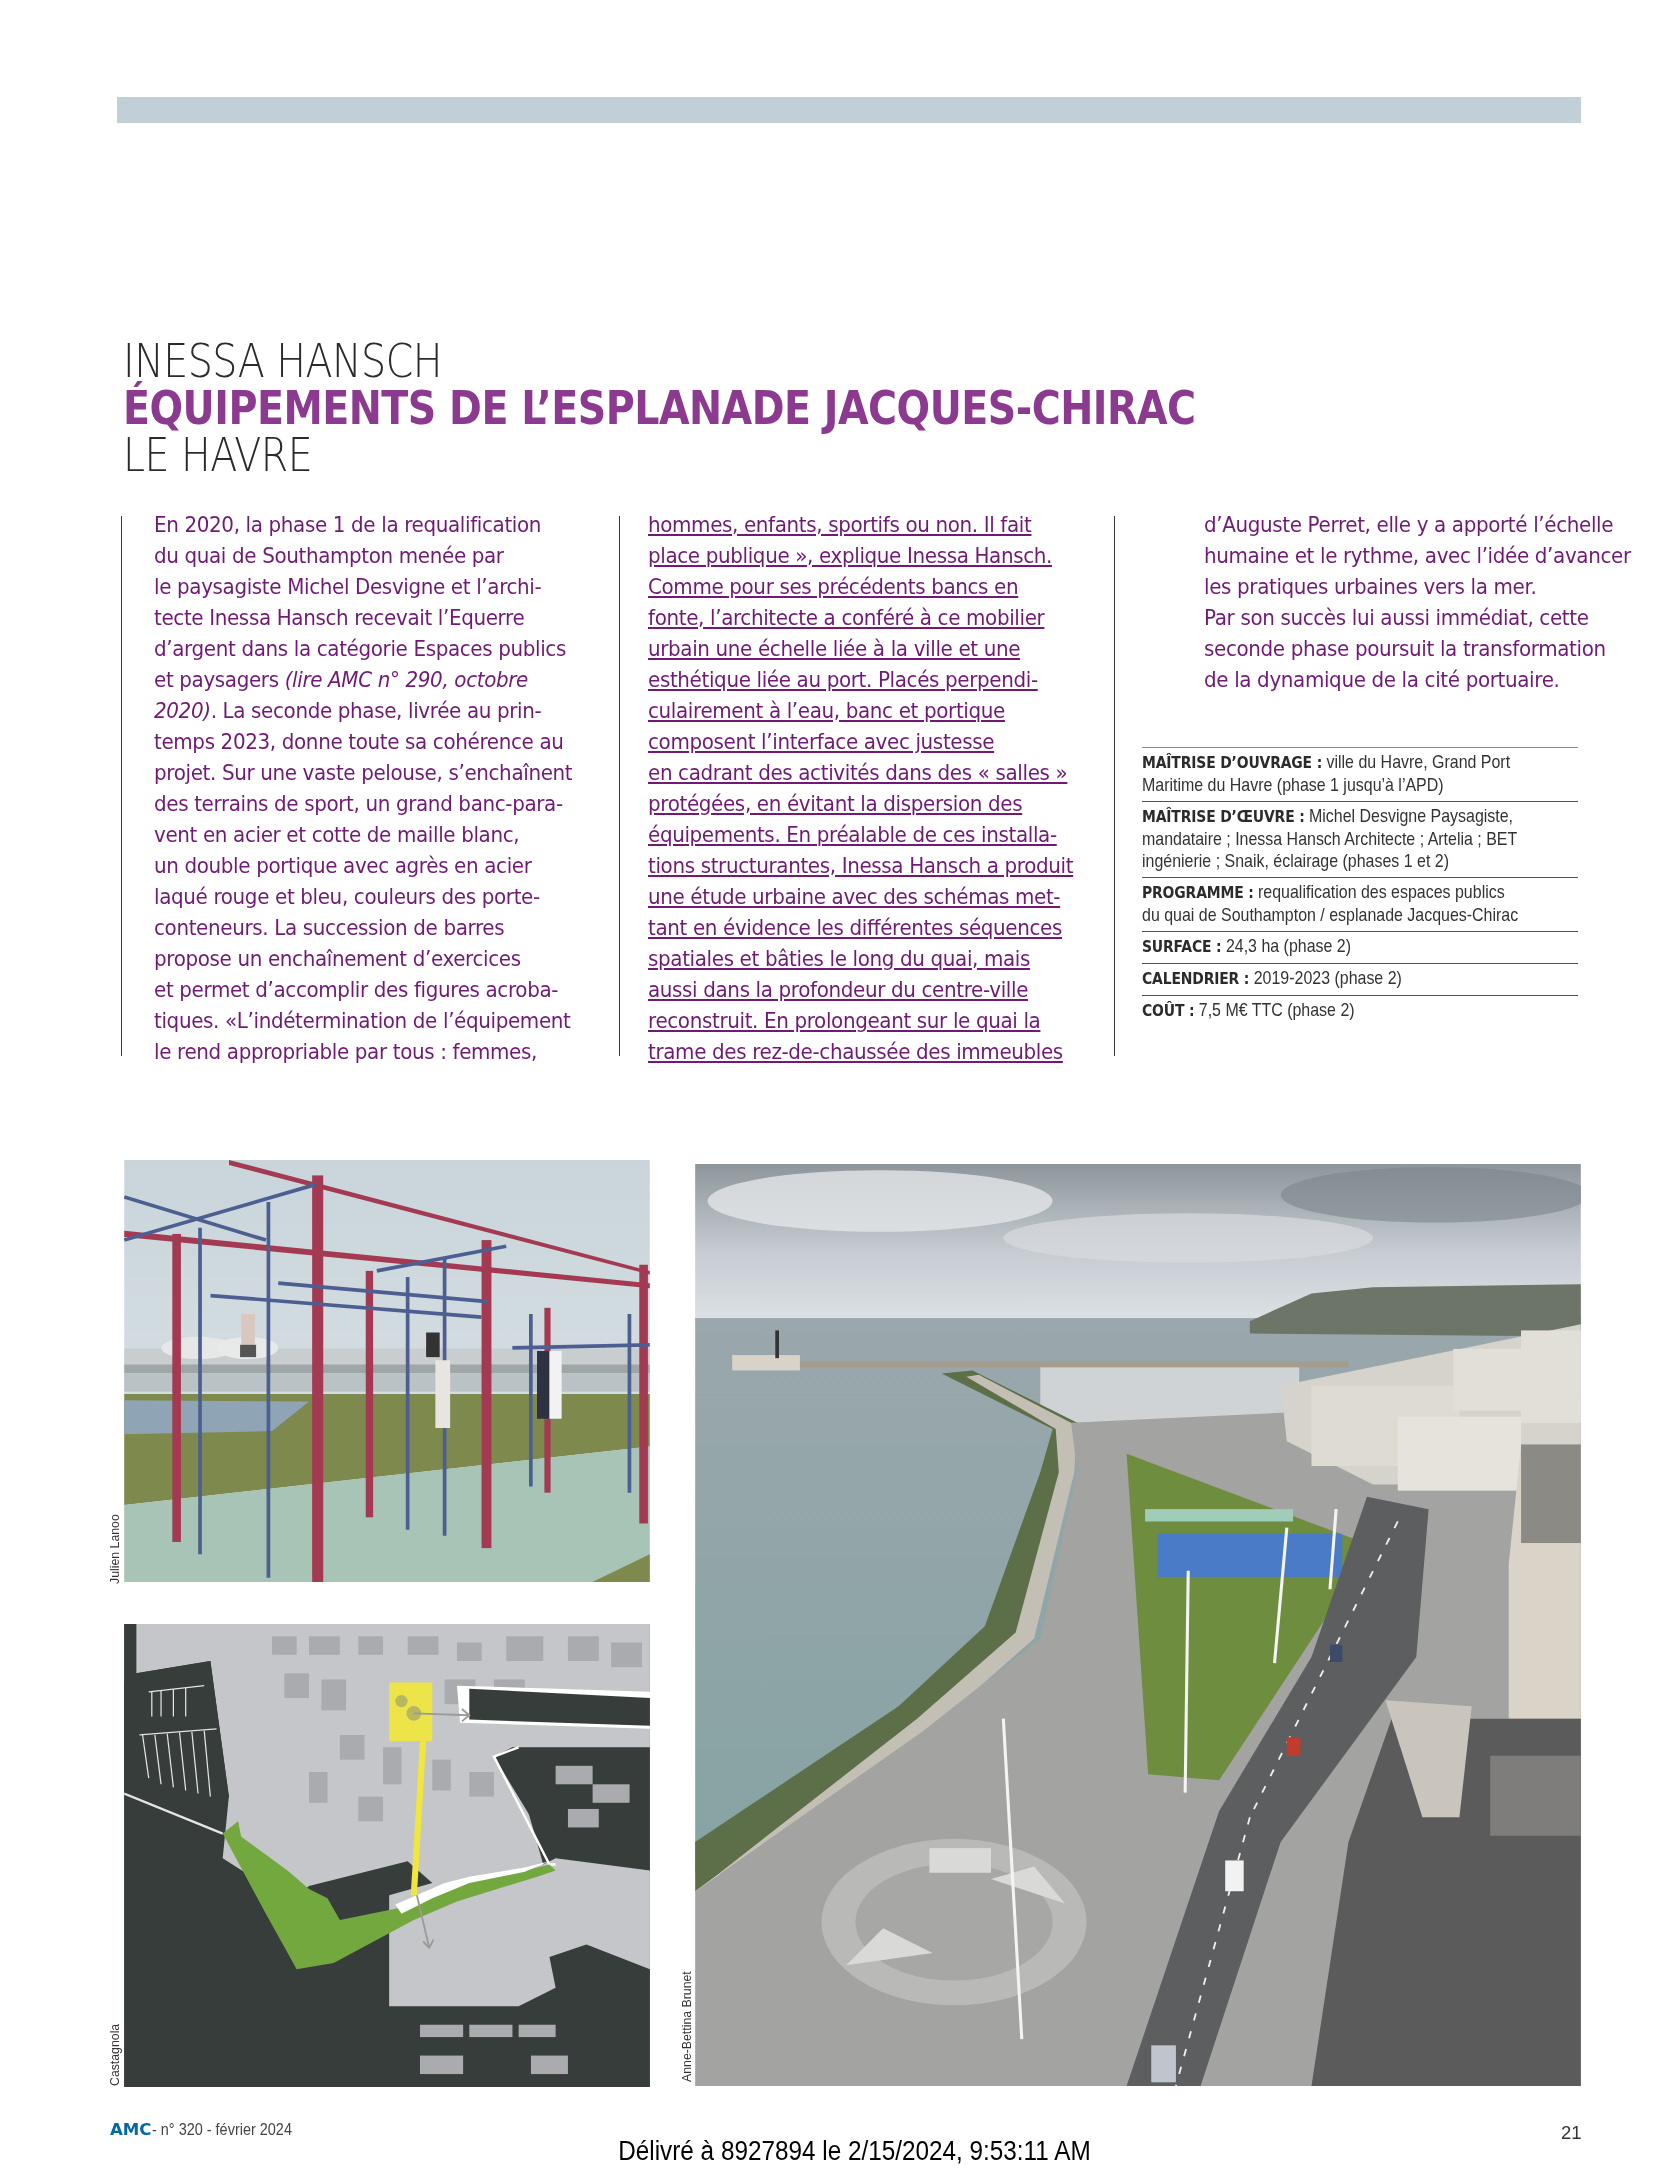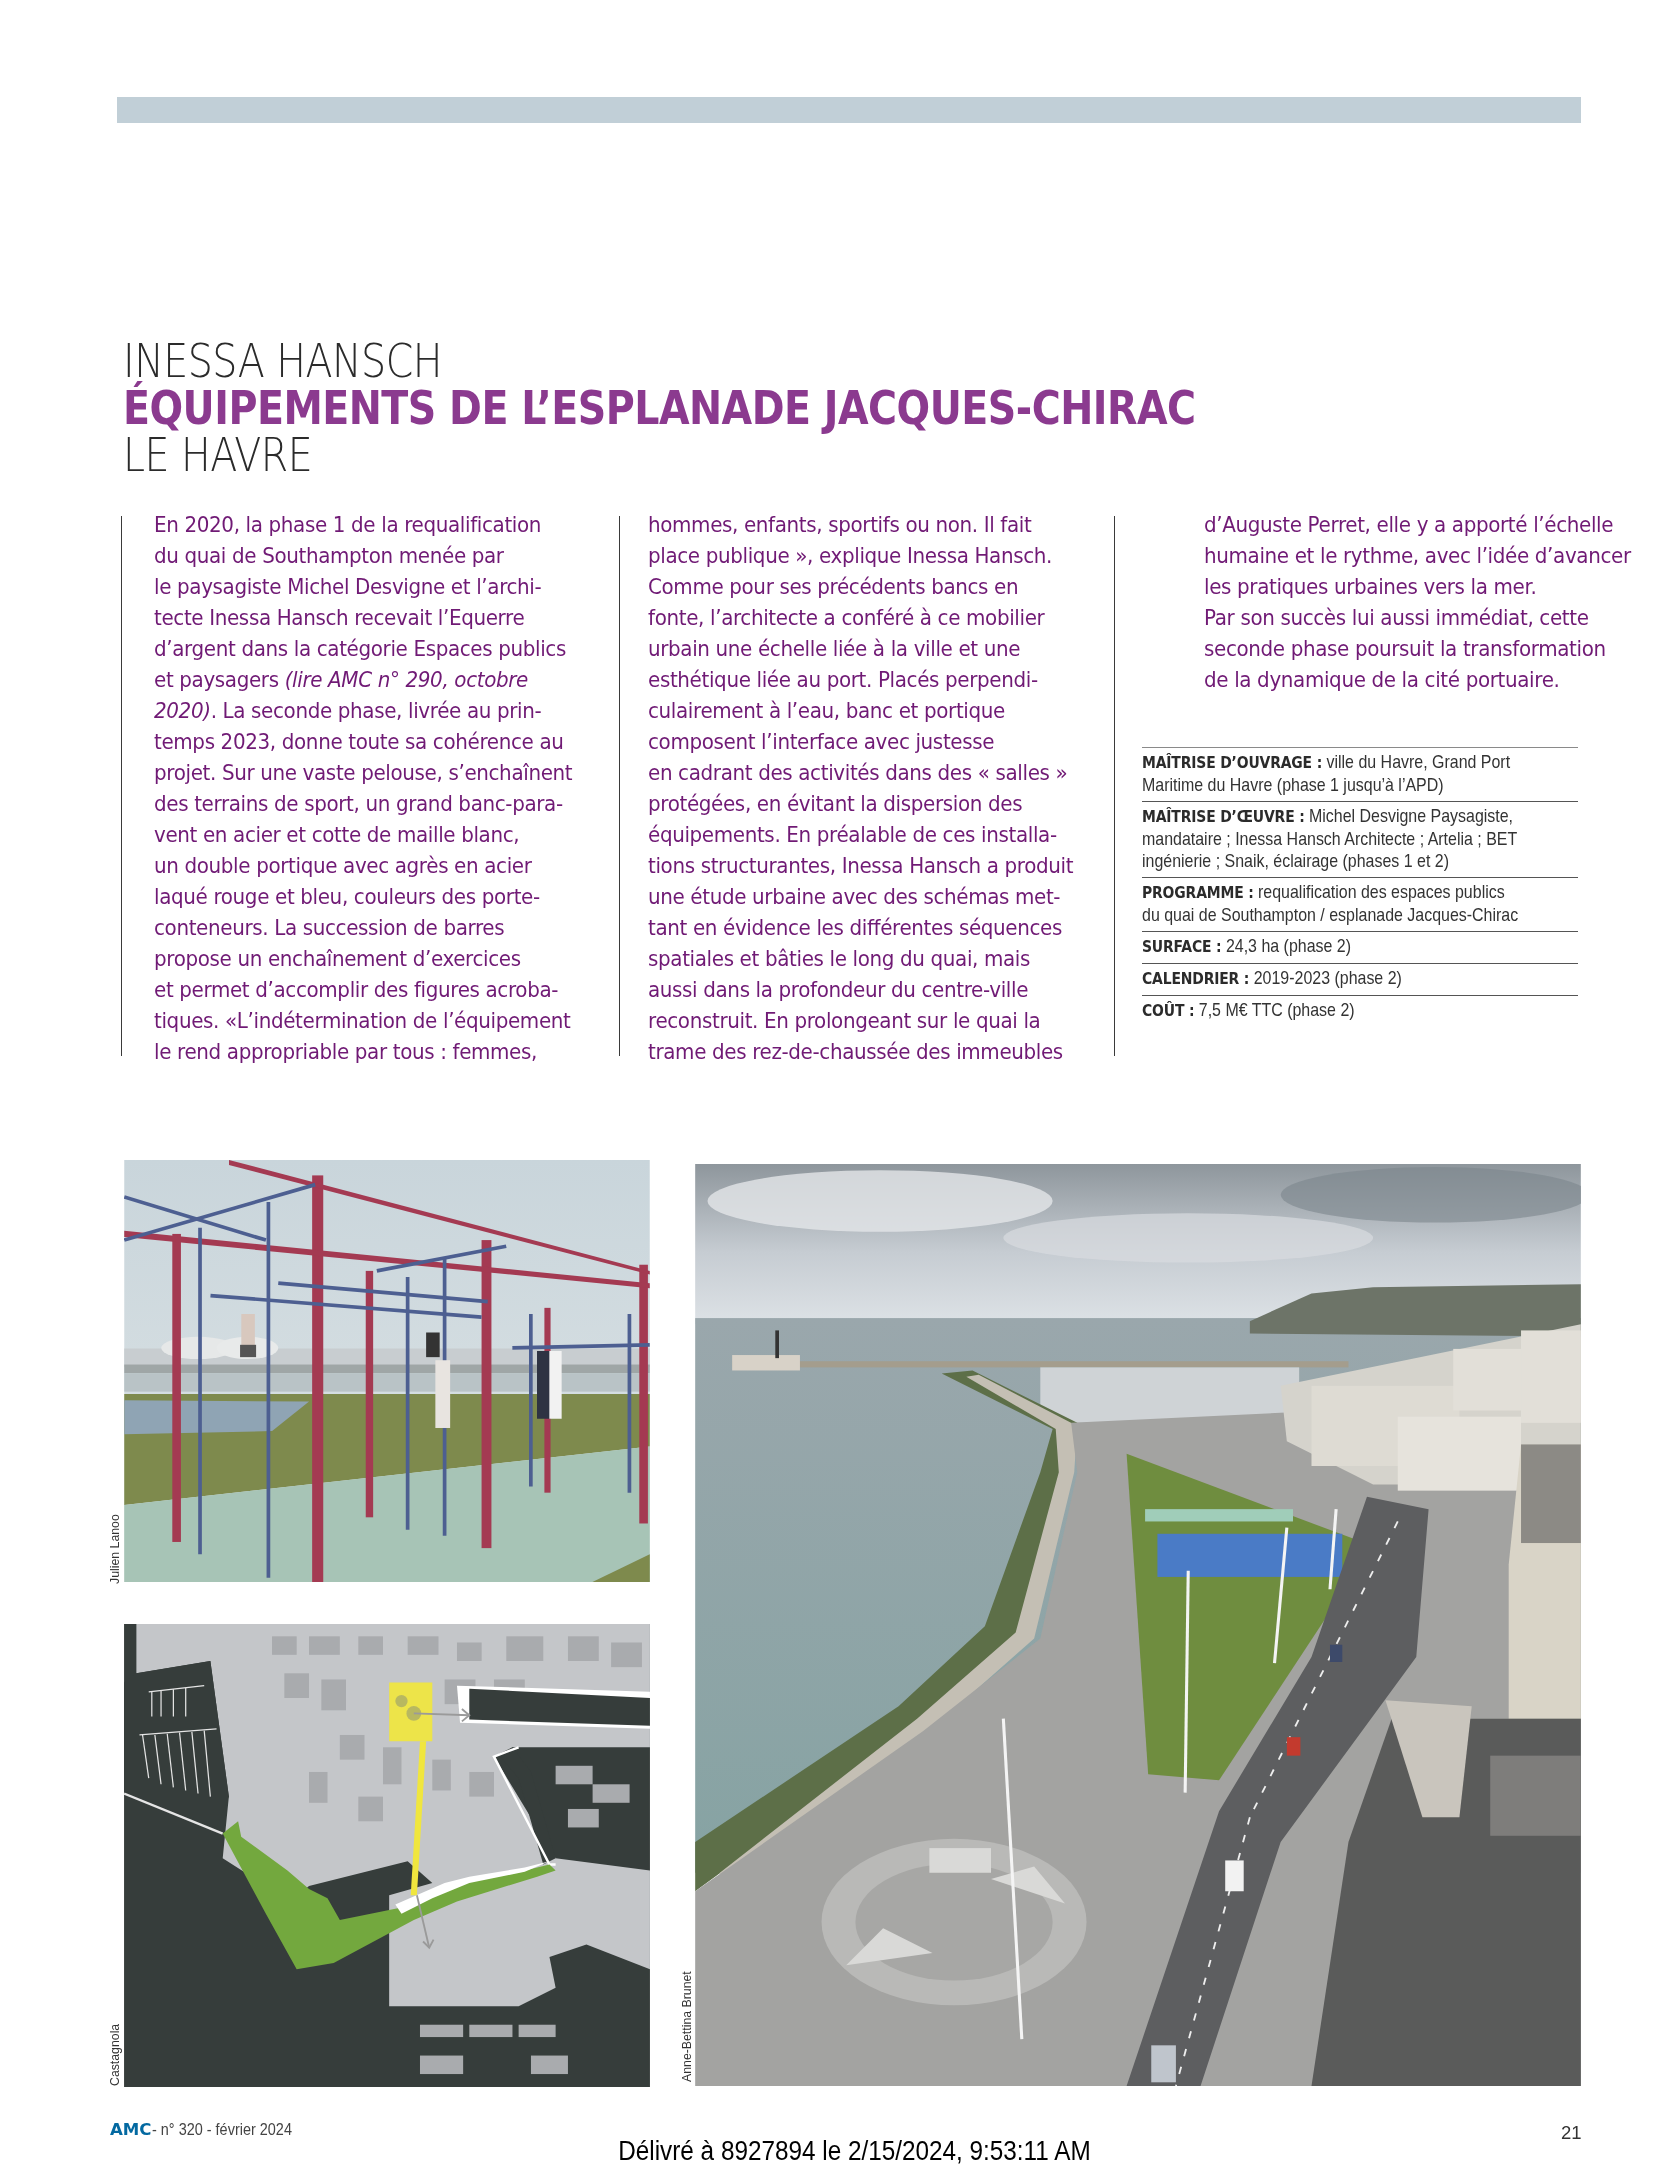--- a/index.html
+++ b/index.html
@@ -63,21 +63,21 @@
   <span class="ln">vent en acier et cotte de maille blanc,</span>
   <span class="ln">un double portique avec agrès en acier</span>
   <span class="ln">laqué rouge et bleu, couleurs des porte-</span>
   <span class="ln">conteneurs. La succession de barres</span>
   <span class="ln">propose un enchaînement d’exercices</span>
   <span class="ln">et permet d’accomplir des figures acroba-</span>
   <span class="ln">tiques. «L’indétermination de l’équipement</span>
   <span class="ln">le rend appropriable par tous : femmes,</span>
 </div>
 
-<div class="abs col" style="left:648px; width:444px;">
+<div class="abs col" style="left:648px; width:444px;text-decoration:underline;">
   <span class="ln">hommes, enfants, sportifs ou non. Il fait</span>
   <span class="ln">place publique », explique Inessa Hansch.</span>
   <span class="ln">Comme pour ses précédents bancs en</span>
   <span class="ln">fonte, l’architecte a conféré à ce mobilier</span>
   <span class="ln">urbain une échelle liée à la ville et une</span>
   <span class="ln">esthétique liée au port. Placés perpendi-</span>
   <span class="ln">culairement à l’eau, banc et portique</span>
   <span class="ln">composent l’interface avec justesse</span>
   <span class="ln">en cadrant des activités dans des « salles »</span>
   <span class="ln">protégées, en évitant la dispersion des</span>

